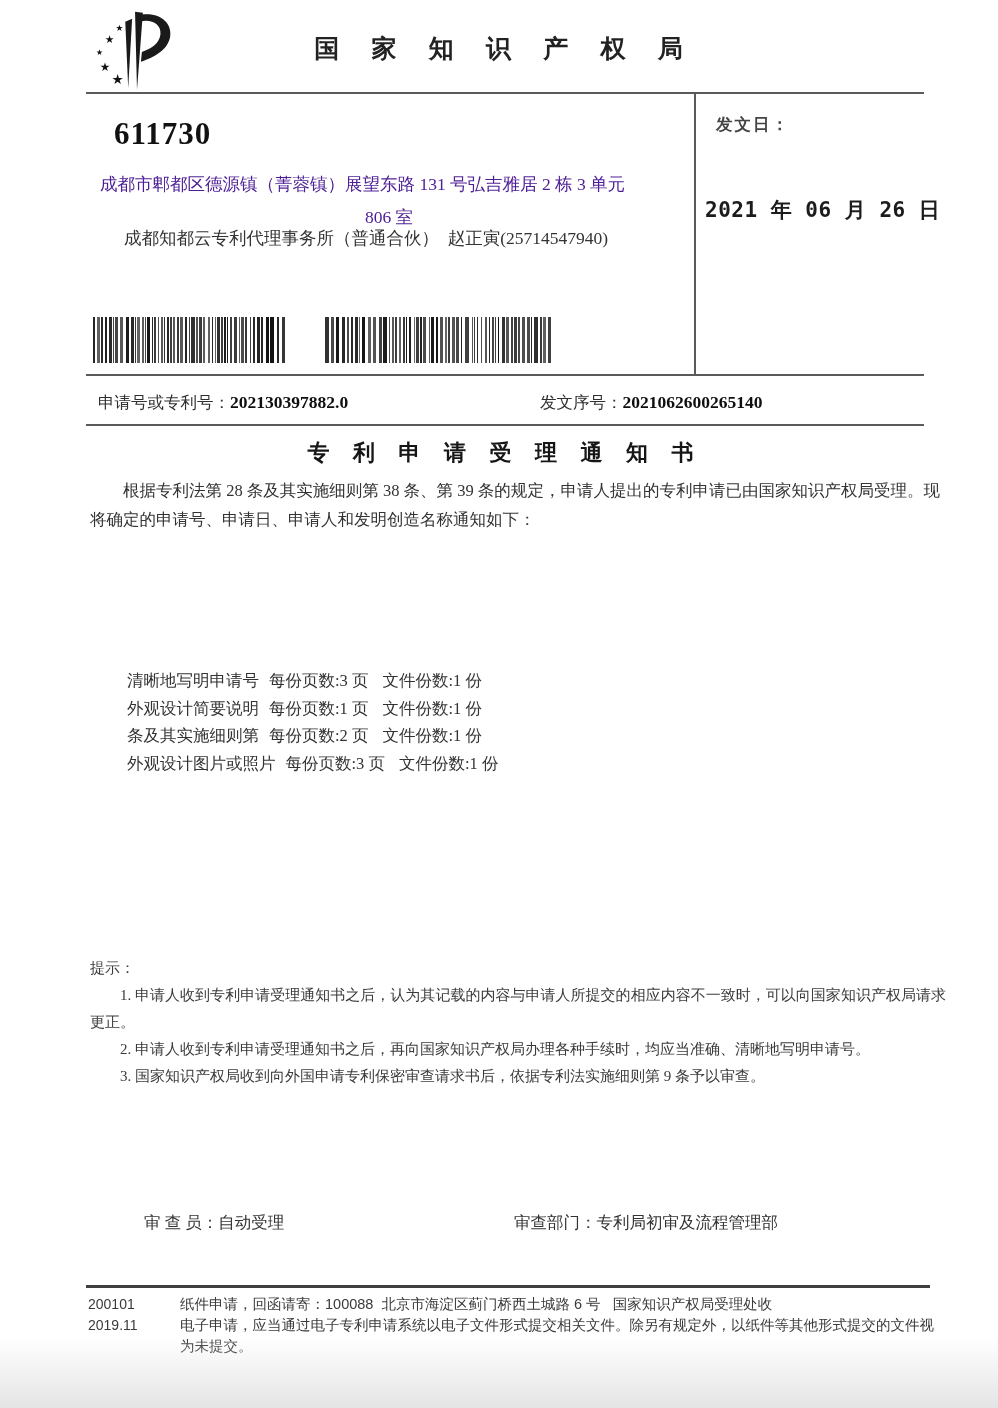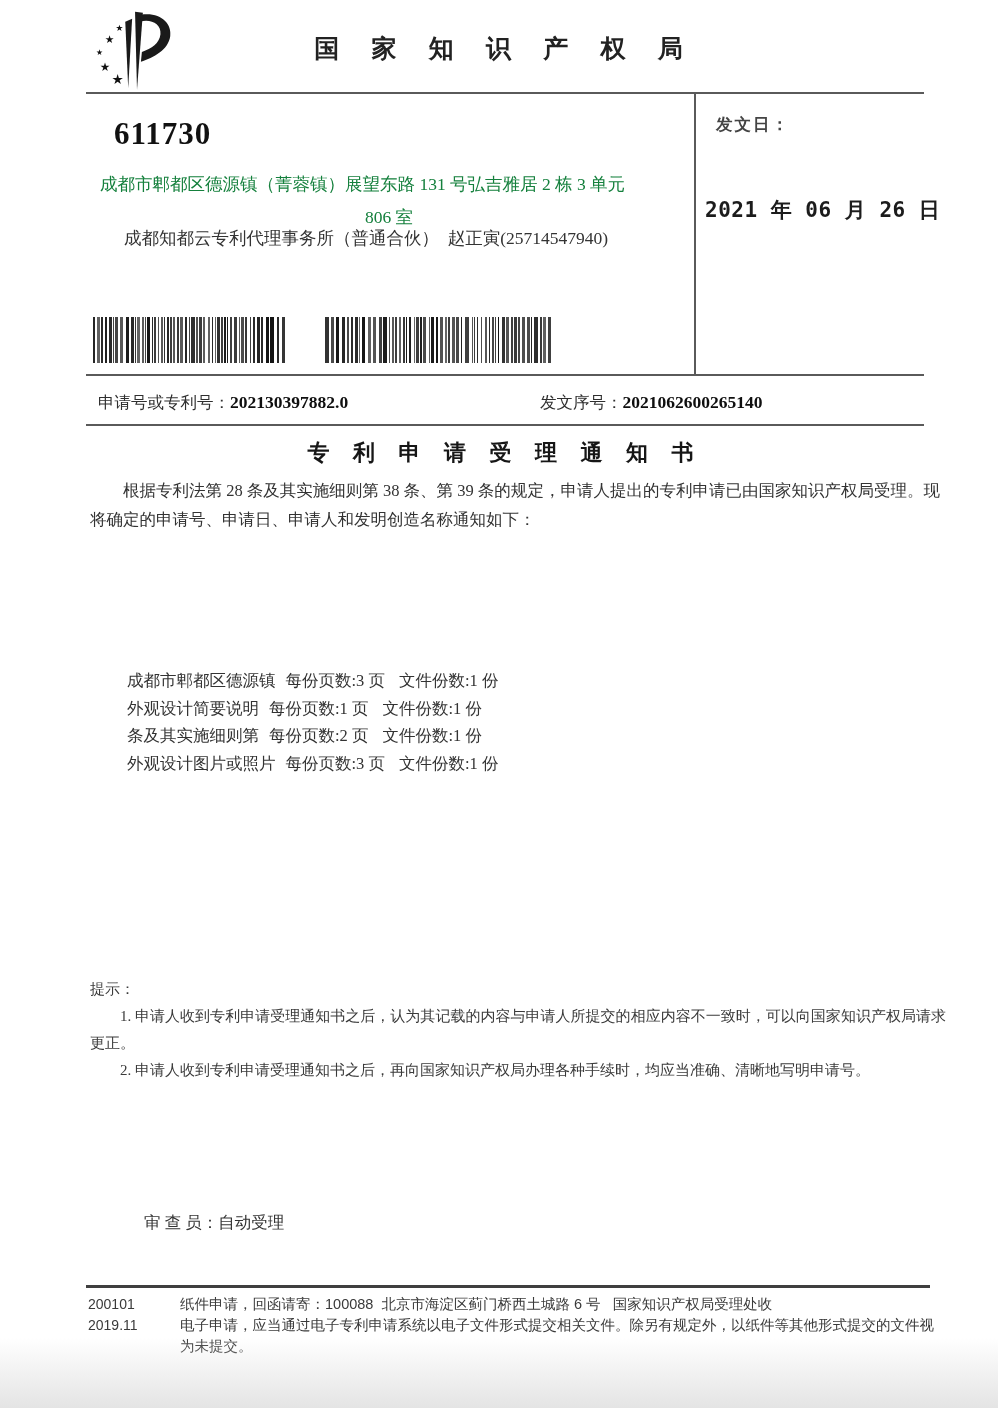--- a/index.html
+++ b/index.html
@@ -27,21 +27,21 @@
   
   .rule{background:#5a5a5a;height:2px;}
   #rule-top{left:86px;top:92px;width:838px;}
   #rule-mid1{left:86px;top:374px;width:838px;}
   #rule-mid2{left:86px;top:424px;width:838px;}
   #rule-thick{left:86px;top:1285px;width:844px;height:3px;background:#3f3f3f;}
   #vline-dispatch{left:694px;top:93px;width:2px;height:282px;background:#5a5a5a;}
 
   
   #dispatch-code{left:114px;top:116px;font-size:31px;font-weight:bold;color:#111;letter-spacing:1px;}
-  #addr-block{left:100px;top:168px;width:578px;font-size:17.5px;line-height:33px;color:#15803d;}
+  #addr-block{left:100px;top:168px;width:578px;font-size:17.5px;line-height:33px;color:#4c1d95;}
   #addr-line2{text-align:center;}
   #agency-line{left:124px;top:226px;font-size:17.5px;color:#333;white-space:pre;}
 
   
   .barcode{display:flex;align-items:stretch;overflow:hidden;}
   .barcode i{background:#141414;height:100%;flex:none;}
   #barcode-app{left:93px;top:317px;width:194px;height:46px;}
   #barcode-serial{left:325px;top:317px;width:231px;height:46px;}
 
   
@@ -69,21 +69,21 @@
     text-align:justify;
   }
   #notice-fields{left:127px;top:536px;font-size:16.5px;line-height:28px;color:#333;}
   #received-block{left:127px;top:667px;font-size:16.5px;line-height:27.5px;color:#333;}
   .file-gap{display:inline-block;width:10px;}
   .file-gap2{display:inline-block;width:14px;}
 
   
   #tips{left:90px;top:955px;width:856px;font-size:15px;line-height:27px;color:#3a3a3a;}
   #tips p{margin:0;text-indent:2em;text-align:justify;}
-  #tips .tips-heading{text-indent:0;margin-top:21px;}
+  #tips .tips-heading{text-indent:0;}
 
   
   #signoff-examiner{left:144px;top:1212px;font-size:16.5px;color:#333;}
   #signoff-dept{left:514px;top:1212px;font-size:16.5px;color:#333;}
 
   
   #footer-codes{left:88px;top:1294px;font-size:14px;line-height:21px;color:#3a3a3a;}
   #footer-text{left:180px;top:1294px;width:754px;font-size:14.5px;line-height:21px;color:#3a3a3a;}
   #footer-text p{margin:0;white-space:pre-wrap;text-align:justify;}
 
@@ -243,34 +243,38 @@
     <span class="meta-label">发文序号：</span><span class="meta-value">2021062600265140</span>
   </div>
 
   <div id="rule-mid2" class="abs rule"></div>
 
   <div id="notice-title" class="abs">专 利 申 请 受 理 通 知 书</div>
   <div id="notice-intro" class="abs">根据专利法第 28 条及其实施细则第 38 条、第 39 条的规定，申请人提出的专利申请已由国家知识产权局受理。现将确定的申请号、申请日、申请人和发明创造名称通知如下：</div>
 
 
   <div id="received-block" class="abs">
-    <div><span>成都市郫都区德源镇</span><span class="file-gap"></span><span>每份页数:3 页</span><span class="file-gap2"></span><span>文件份数:1 份</span></div>
+    <div><span>清晰地写明申请号</span><span class="file-gap"></span><span>每份页数:3 页</span><span class="file-gap2"></span><span>文件份数:1 份</span></div>
     <div><span>外观设计简要说明</span><span class="file-gap"></span><span>每份页数:1 页</span><span class="file-gap2"></span><span>文件份数:1 份</span></div>
     <div><span>条及其实施细则第</span><span class="file-gap"></span><span>每份页数:2 页</span><span class="file-gap2"></span><span>文件份数:1 份</span></div>
     <div><span>外观设计图片或照片</span><span class="file-gap"></span><span>每份页数:3 页</span><span class="file-gap2"></span><span>文件份数:1 份</span></div>
   </div>
 
   <div id="tips" class="abs">
     <p class="tips-heading">提示：</p>
     <p>1. 申请人收到专利申请受理通知书之后，认为其记载的内容与申请人所提交的相应内容不一致时，可以向国家知识产权局请求更正。</p>
     <p>2. 申请人收到专利申请受理通知书之后，再向国家知识产权局办理各种手续时，均应当准确、清晰地写明申请号。</p>
+    <p>3. 国家知识产权局收到向外国申请专利保密审查请求书后，依据专利法实施细则第 9 条予以审查。</p>
   </div>
 
   <div id="signoff-examiner" class="abs">
     <span>审 查 员：</span><span>自动受理</span>
+  </div>
+  <div id="signoff-dept" class="abs">
+    <span>审查部门：</span><span>专利局初审及流程管理部</span>
   </div>
 
   <div id="rule-thick" class="abs"></div>
 
   <div id="footer-codes" class="abs sans">
     <div>200101</div>
     <div>2019.11</div>
   </div>
   <div id="footer-text" class="abs sans">
     <p>纸件申请，回函请寄：100088  北京市海淀区蓟门桥西土城路 6 号   国家知识产权局受理处收</p>

